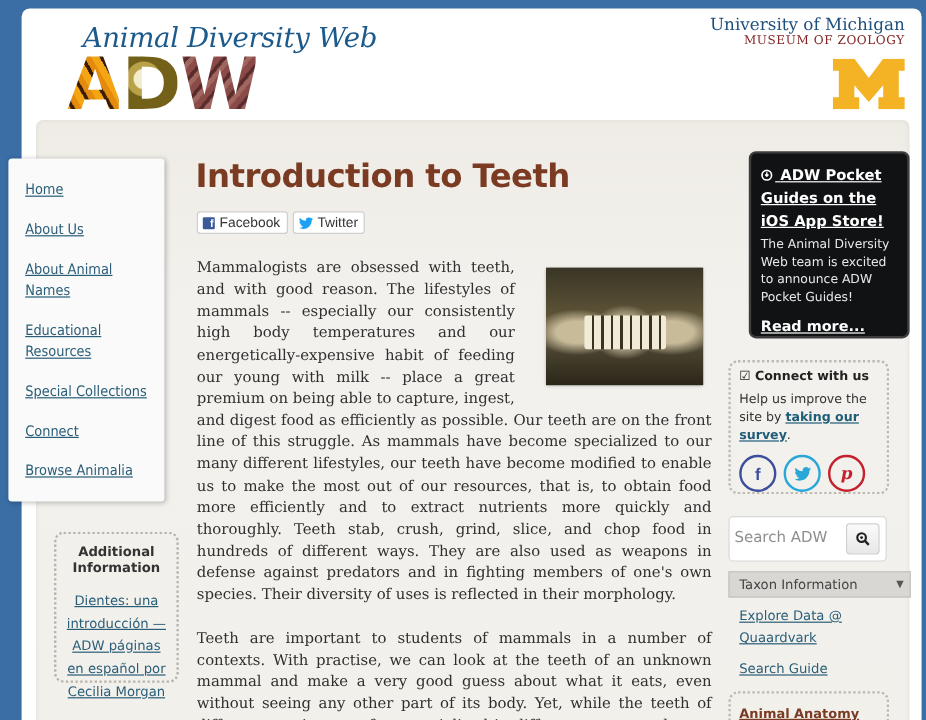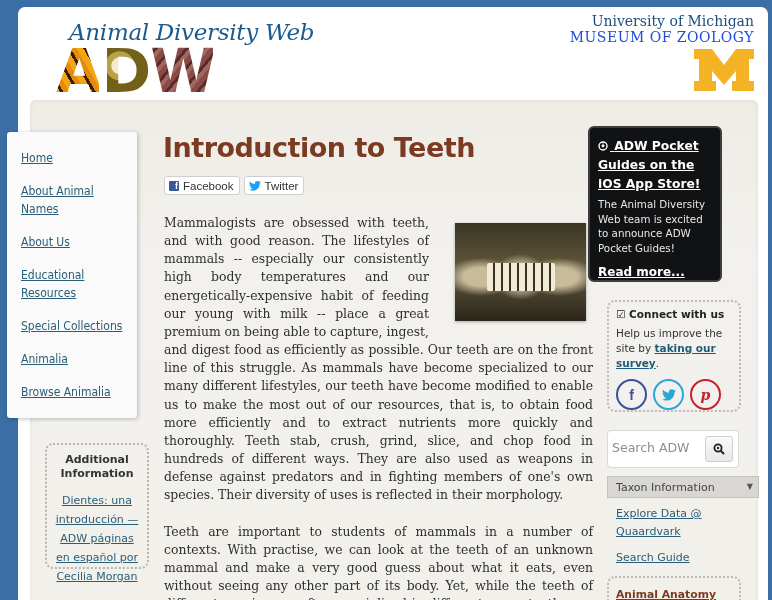--- a/index.html
+++ b/index.html
@@ -44,21 +44,21 @@
   .adw-w { background: repeating-linear-gradient(130deg, #8a4a47 0 5px, #5a2b2b 5px 8px, #a06660 8px 12px); -webkit-background-clip: text; background-clip: text; }
 
   .umich-line1 {
     position: absolute; right: 14px; top: 6px;
     font-family: "DejaVu Serif", serif;
     font-size: 14px; color: #1d4f7d;
   }
   .umich-line2 {
     position: absolute; right: 14px; top: 22px;
     font-family: "DejaVu Serif", serif;
-    font-size: 14px; color: #1d4ed8; letter-spacing: 0.5px;
+    font-size: 10px; color: #7f1d1d; letter-spacing: 0.5px;
   }
   .block-m {
     position: absolute; right: 14px; top: 42px;
     width: 60px; height: 42px;
   }
 
   
   .content-panel {
     position: absolute; left: 12px; top: 93px;
     width: 728px; height: 520px;
@@ -158,21 +158,21 @@
     overflow: hidden;
   }
   .teeth-row {
     position: absolute; left: 32px; top: 40px; width: 68px; height: 28px;
     background: repeating-linear-gradient(90deg, #f1ead7 0 6px, #3b3322 6px 8px);
     border-radius: 2px;
   }
 
   
   .promo {
-    position: absolute; left: 588px; top: 126px;
+    position: absolute; left: 624px; top: 126px;
     width: 134px; height: 156px;
     background: #111214;
     border: 2px solid #3d3d3d;
     border-radius: 6px;
     padding: 7px 8px;
   }
   .promo-title {
     font-size: 12.3px; font-weight: bold; color: #fff;
     line-height: 15px; text-decoration: underline;
   }
@@ -271,25 +271,25 @@
   <div class="umich-line2">MUSEUM OF ZOOLOGY</div>
   <svg class="block-m" viewBox="0 0 60 42">
     <polygon fill="#f4b324" points="0,0 18,0 30,16 42,0 60,0 60,10 55,10 55,32 60,32 60,42 38,42 38,32 42,32 42,22 30,36 18,22 18,32 22,32 22,42 0,42 0,32 5,32 5,10 0,10"></polygon>
   </svg>
 
   <div class="content-panel"></div>
 </div>
 
 <nav class="left-nav">
   <a class="nav-item">Home</a>
+  <a class="nav-item">About Us</a>
   <a class="nav-item">About Animal Names</a>
-  <a class="nav-item">About Us</a>
   <a class="nav-item">Educational Resources</a>
   <a class="nav-item">Special Collections</a>
-  <a class="nav-item">Animalia</a>
+  <a class="nav-item">Connect</a>
   <a class="nav-item">Browse Animalia</a>
 </nav>
 
 <div class="add-info">
   <div class="add-info-title">Additional Information</div>
   <a class="add-info-link">Dientes: una introducción — ADW páginas en español por Cecilia Morgan</a>
 </div>
 
 <h1 class="page-title">Introduction to Teeth</h1>
 

